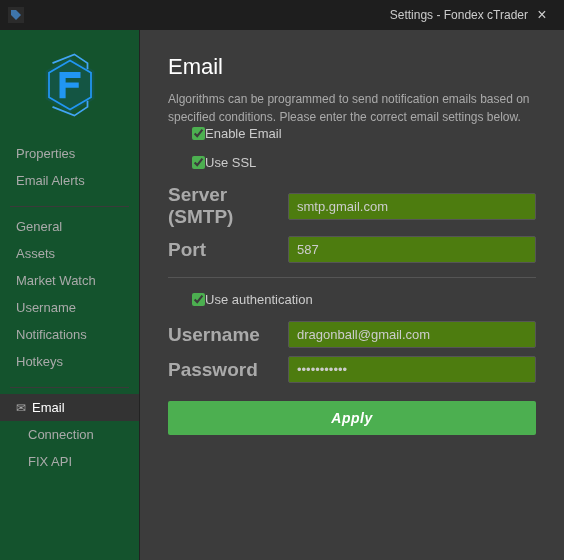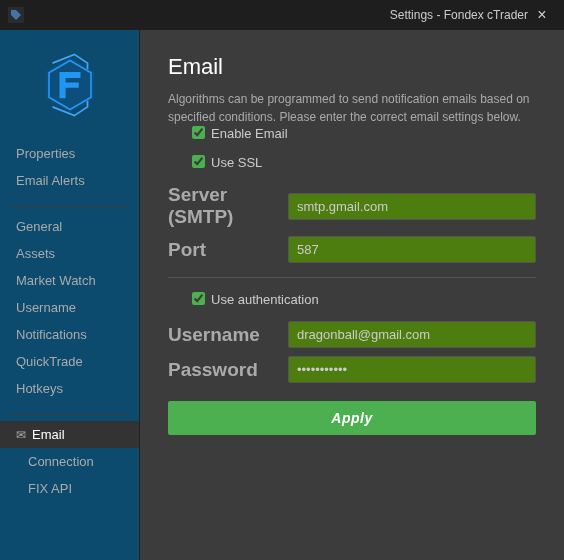--- a/index.html
+++ b/index.html
@@ -48,21 +48,21 @@
     
     .main-layout {
       display: flex;
       flex: 1;
       overflow: hidden;
     }
 
     
     .sidebar {
       width: 140px;
-      background: #0c4a6e;
+      background: #14532d;
       display: flex;
       flex-direction: column;
       padding-top: 10px;
       flex-shrink: 0;
       border-right: 1px solid #222;
     }
     .logo-area {
       display: flex;
       justify-content: center;
       align-items: center;
@@ -117,22 +117,21 @@
     }
     .content-desc {
       font-size: 12px;
       color: #aaa;
       line-height: 1.5;
     }
 
     
     .checkbox-row {
       display: flex;
-      align-items: flex-start;
-      gap: 6px;
+      align-items: center;
       margin-bottom: 14px;
       color: #ccc;
       font-size: 13px;
       padding-left: 24px;
     }
     .checkbox-row input[type="checkbox"] {
       accent-color: #4caf50;
       width: 13px;
       height: 13px;
       cursor: pointer;
@@ -230,23 +229,20 @@
       <div class="sidebar-item">
         <span>Market Watch</span>
       </div>
       <div class="sidebar-item">
         <span>Username</span>
       </div>
       <div class="sidebar-item">
         <span>Notifications</span>
       </div>
       <div class="sidebar-item">
-        <span>QuickTrade</span>
-      </div>
-      <div class="sidebar-item">
         <span>Hotkeys</span>
       </div>
     </div>
 
     <div class="sidebar-divider"></div>
 
     <div class="sidebar-item parent-active">
       <span class="sidebar-section-icon">✉</span>
       <span>Email</span>
     </div>

